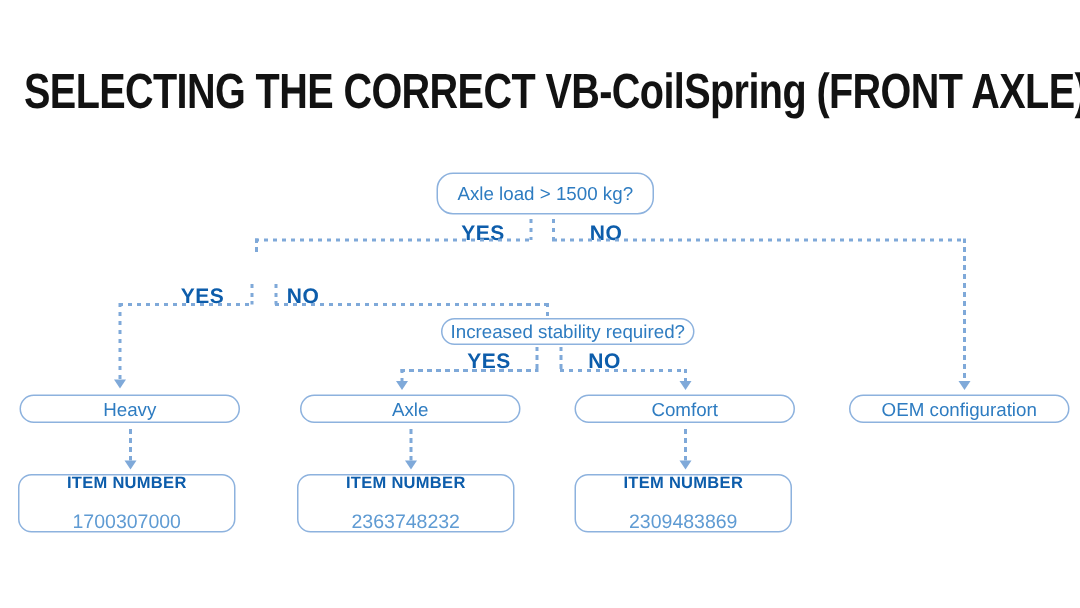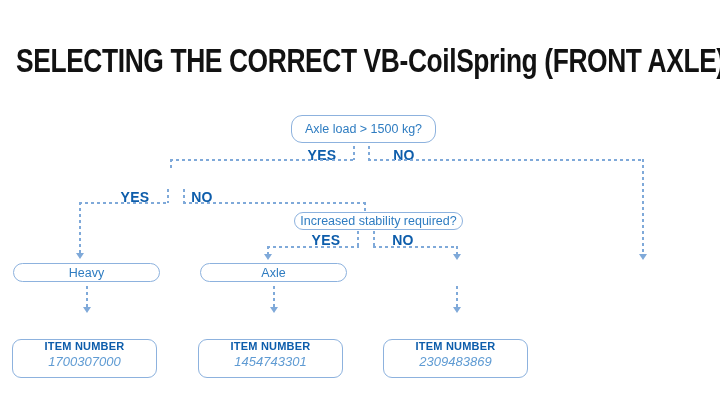--- a/index.html
+++ b/index.html
@@ -23,26 +23,25 @@
   }
   .pill{
     position:absolute;box-sizing:border-box;background:#fff;
     border:1.5px solid var(--border);border-radius:11px;
     display:flex;align-items:center;justify-content:center;
     font-size:12.5px;color:var(--qtext);white-space:nowrap;
   }
   .itembox{
     position:absolute;box-sizing:border-box;background:#fff;
     border:1.5px solid var(--border);border-radius:9px;
-    display:flex;flex-direction:column;align-items:center;
-    gap:2px;
-    margin-top:23px;
+    display:flex;flex-direction:column;align-items:center;justify-content:center;
+    gap:12px;
   }
   .itembox .ilabel{font-size:11px;font-weight:bold;color:var(--dark);letter-spacing:0.2px;}
-  .itembox .inum{font-size:13px;color:var(--num);font-style:italic;}
+  .itembox .inum{font-size:13px;color:var(--num);}
   .lbl{
     position:absolute;width:44px;text-align:center;
     font-size:14px;font-weight:bold;color:var(--dark);letter-spacing:0.3px;
   }
   .hline{
     position:absolute;height:2px;
     background:repeating-linear-gradient(90deg,var(--line) 0 3px,transparent 3px 6px);
   }
   .vline{
     position:absolute;width:2px;
@@ -97,34 +96,40 @@
   <div class="arrow" style="left:264px;top:254px;"></div>
   <div class="vline" style="left:456px;top:246px;height:8px;"></div>
   <div class="arrow" style="left:453px;top:254px;"></div>
 
   <div class="pill" style="left:13px;top:263px;width:147px;height:19px;">
     <span>Heavy</span>
   </div>
   <div class="pill" style="left:200px;top:263px;width:147px;height:19px;">
     <span>Axle</span>
   </div>
+  <div class="pill" style="left:383px;top:263px;width:147px;height:19px;">
+    <span>Comfort</span>
+  </div>
+  <div class="pill" style="left:566px;top:263px;width:147px;height:19px;">
+    <span>OEM configuration</span>
+  </div>
 
   <div class="vline" style="left:86px;top:286px;height:21px;"></div>
   <div class="arrow" style="left:83px;top:307px;"></div>
   <div class="vline" style="left:273px;top:286px;height:21px;"></div>
   <div class="arrow" style="left:270px;top:307px;"></div>
   <div class="vline" style="left:456px;top:286px;height:21px;"></div>
   <div class="arrow" style="left:453px;top:307px;"></div>
 
   <div class="itembox" style="left:12px;top:316px;width:145px;height:39px;">
     <div class="ilabel">ITEM NUMBER</div>
     <div class="inum">1700307000</div>
   </div>
   <div class="itembox" style="left:198px;top:316px;width:145px;height:39px;">
     <div class="ilabel">ITEM NUMBER</div>
-    <div class="inum">1454743301</div>
+    <div class="inum">2363748232</div>
   </div>
   <div class="itembox" style="left:383px;top:316px;width:145px;height:39px;">
     <div class="ilabel">ITEM NUMBER</div>
     <div class="inum">2309483869</div>
   </div>
 
 </div>
 
 </body></html>

